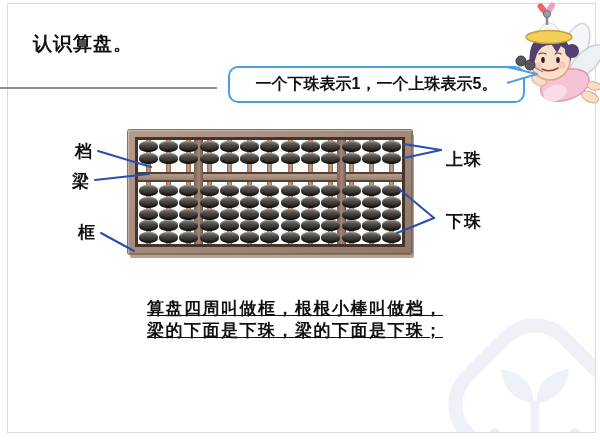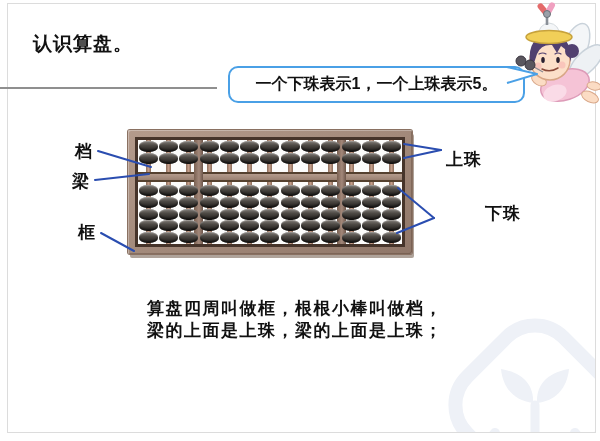--- a/index.html
+++ b/index.html
@@ -63,21 +63,21 @@
   
   .part-label{
     position:absolute;font-size:17px;font-weight:bold;color:#111;z-index:3;letter-spacing:1px;
   }
   .callout-svg{position:absolute;left:0;top:0;z-index:2;pointer-events:none;}
   
   .body-text{
     position:absolute;left:147px;top:298px;width:340px;z-index:2;
     font-size:17px;font-weight:bold;color:#111;line-height:22.3px;letter-spacing:1.5px;
   }
-  .body-line{white-space:nowrap;}
+  .body-line{white-space:nowrap;text-decoration:underline;}
   
   .watermark-clip{position:absolute;left:445px;top:302px;width:150px;height:130px;overflow:hidden;z-index:0;}
   .watermark-clip svg{position:absolute;left:-10px;top:3px;}
 </style>
 </head>
 <body>
 
 <div id="stage">
 
   <div class="slide-border"></div>
@@ -309,37 +309,37 @@
         </div>
         <div class="divider-post" style="left: 56.4231px;"></div>
         <div class="divider-post" style="left: 198.577px;"></div>
       </div>
   </div>
 
   <div class="part-label" style="left:75px;top:140px;">档</div>
   <div class="part-label" style="left:72px;top:170px;">梁</div>
   <div class="part-label" style="left:78px;top:221px;">框</div>
   <div class="part-label" style="left:446px;top:148px;">上珠</div>
-  <div class="part-label" style="left:446px;top:202px;margin-left:39px;">下珠</div>
+  <div class="part-label" style="left:446px;top:210px;">下珠</div>
 
   <svg class="callout-svg" width="600" height="441" viewBox="0 0 600 441">
     <g stroke="var(--callout-line,#2a4db0)" stroke-width="2" stroke-linecap="round">
       <line x1="98" y1="151" x2="151" y2="167"></line>
       <line x1="95" y1="180" x2="149" y2="174"></line>
       <line x1="101" y1="233" x2="134" y2="251"></line>
       <line x1="404" y1="144" x2="441" y2="150"></line>
       <line x1="404" y1="158" x2="441" y2="150"></line>
       <line x1="398" y1="188" x2="434" y2="218"></line>
       <line x1="397" y1="233" x2="434" y2="218"></line>
     </g>
   </svg>
 
   <div class="body-text">
     <div class="body-line">算盘四周叫做框，根根小棒叫做档，</div>
-    <div class="body-line">梁的上面是上珠，梁的上面是上珠；</div>
+    <div class="body-line">梁的下面是下珠，梁的下面是下珠；</div>
   </div>
 
   <div class="watermark-clip">
     <svg width="200" height="200" viewBox="0 0 200 200">
       <g stroke="var(--wm,#eef1f7)" fill="none" stroke-linecap="round">
         <rect x="32" y="32" width="136" height="136" rx="40" stroke-width="14" transform="rotate(45 100 100)"></rect>
         <path d="M100,148 Q100,118 100,100" stroke-width="9"></path>
       </g>
       <g fill="var(--wm,#eef1f7)">
         <path d="M98,98 C80,96 68,84 66,64 C90,68 99,82 98,98 Z"></path>

